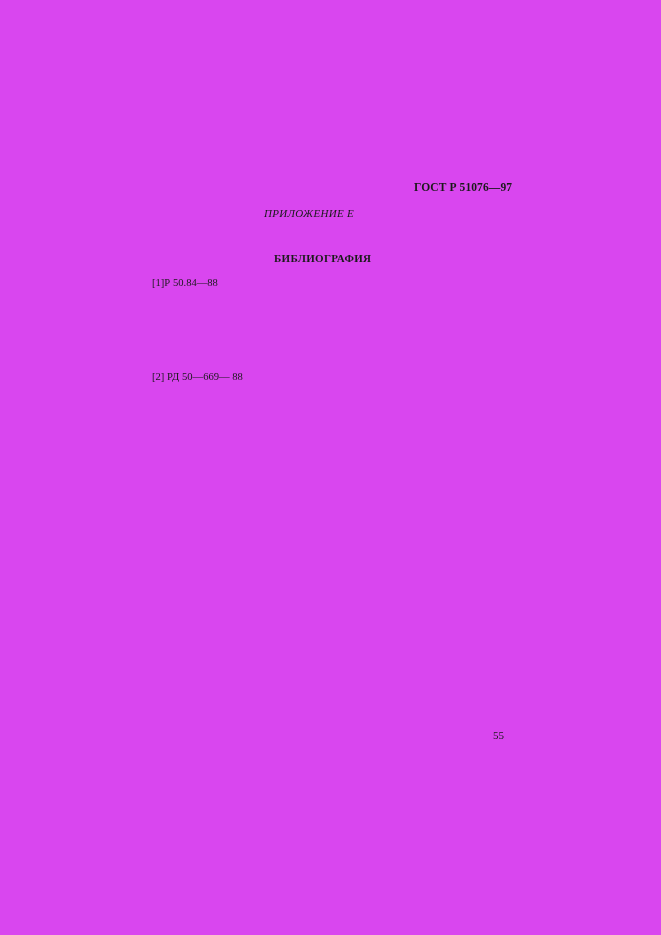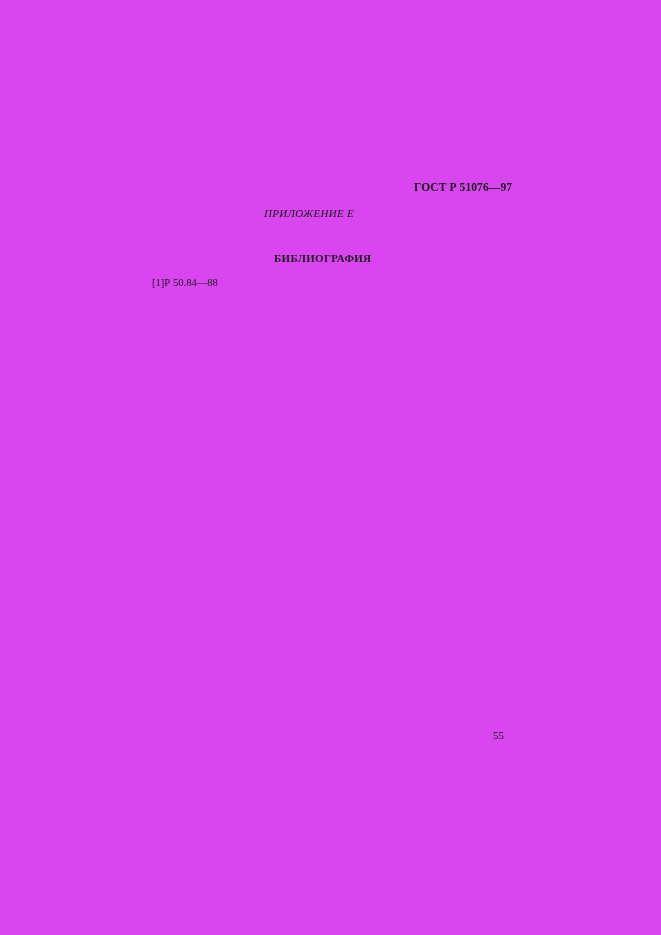--- a/index.html
+++ b/index.html
@@ -91,18 +91,19 @@
 
   <div class="appendix">ПРИЛОЖЕНИЕ Е</div>
 
   <div class="section-title">БИБЛИОГРАФИЯ</div>
 
   <div class="biblio">
     <div class="entry">
       <span class="entry-ref">[1]Р 50.84—88</span>
     </div>
     <div class="entry">
+      <span class="entry-ref wide">[2] РД 50—669— 88</span>
     </div>
   </div>
 
   <div class="page-number">55</div>
 
 </div>
 
 </body></html>

